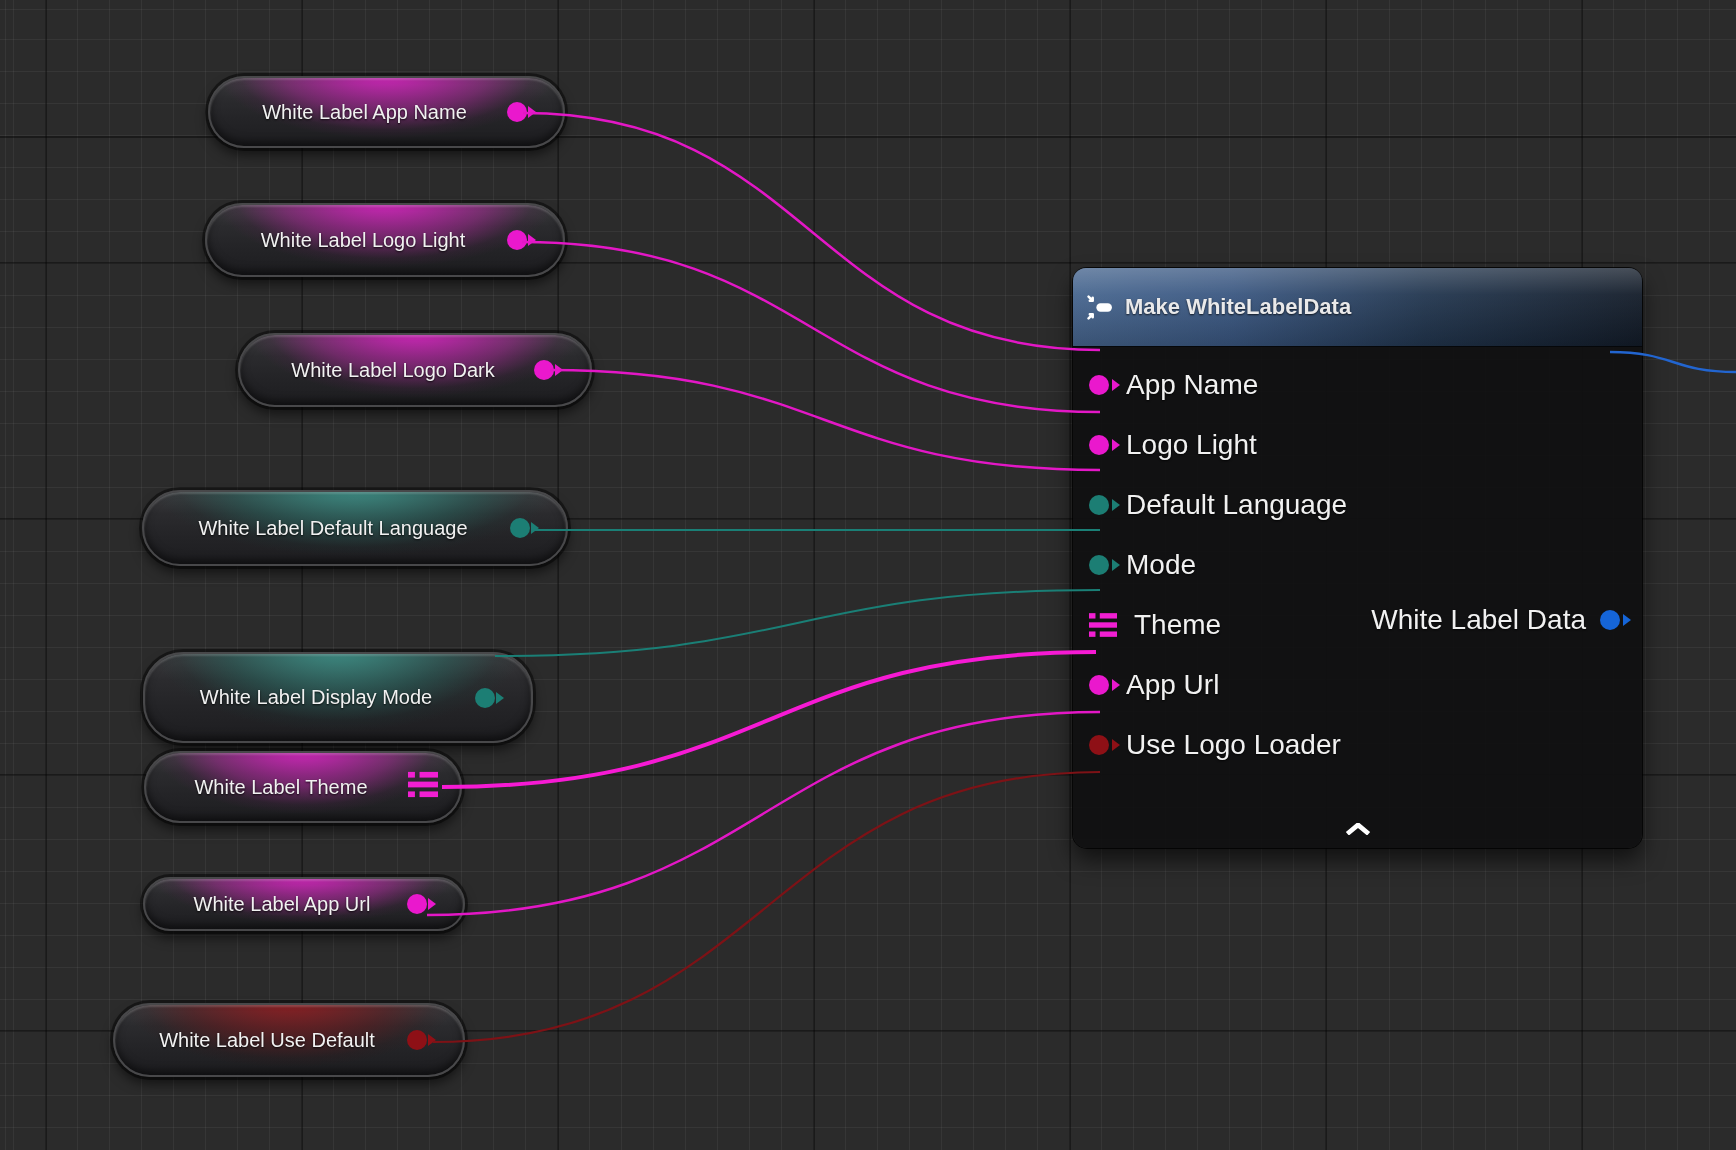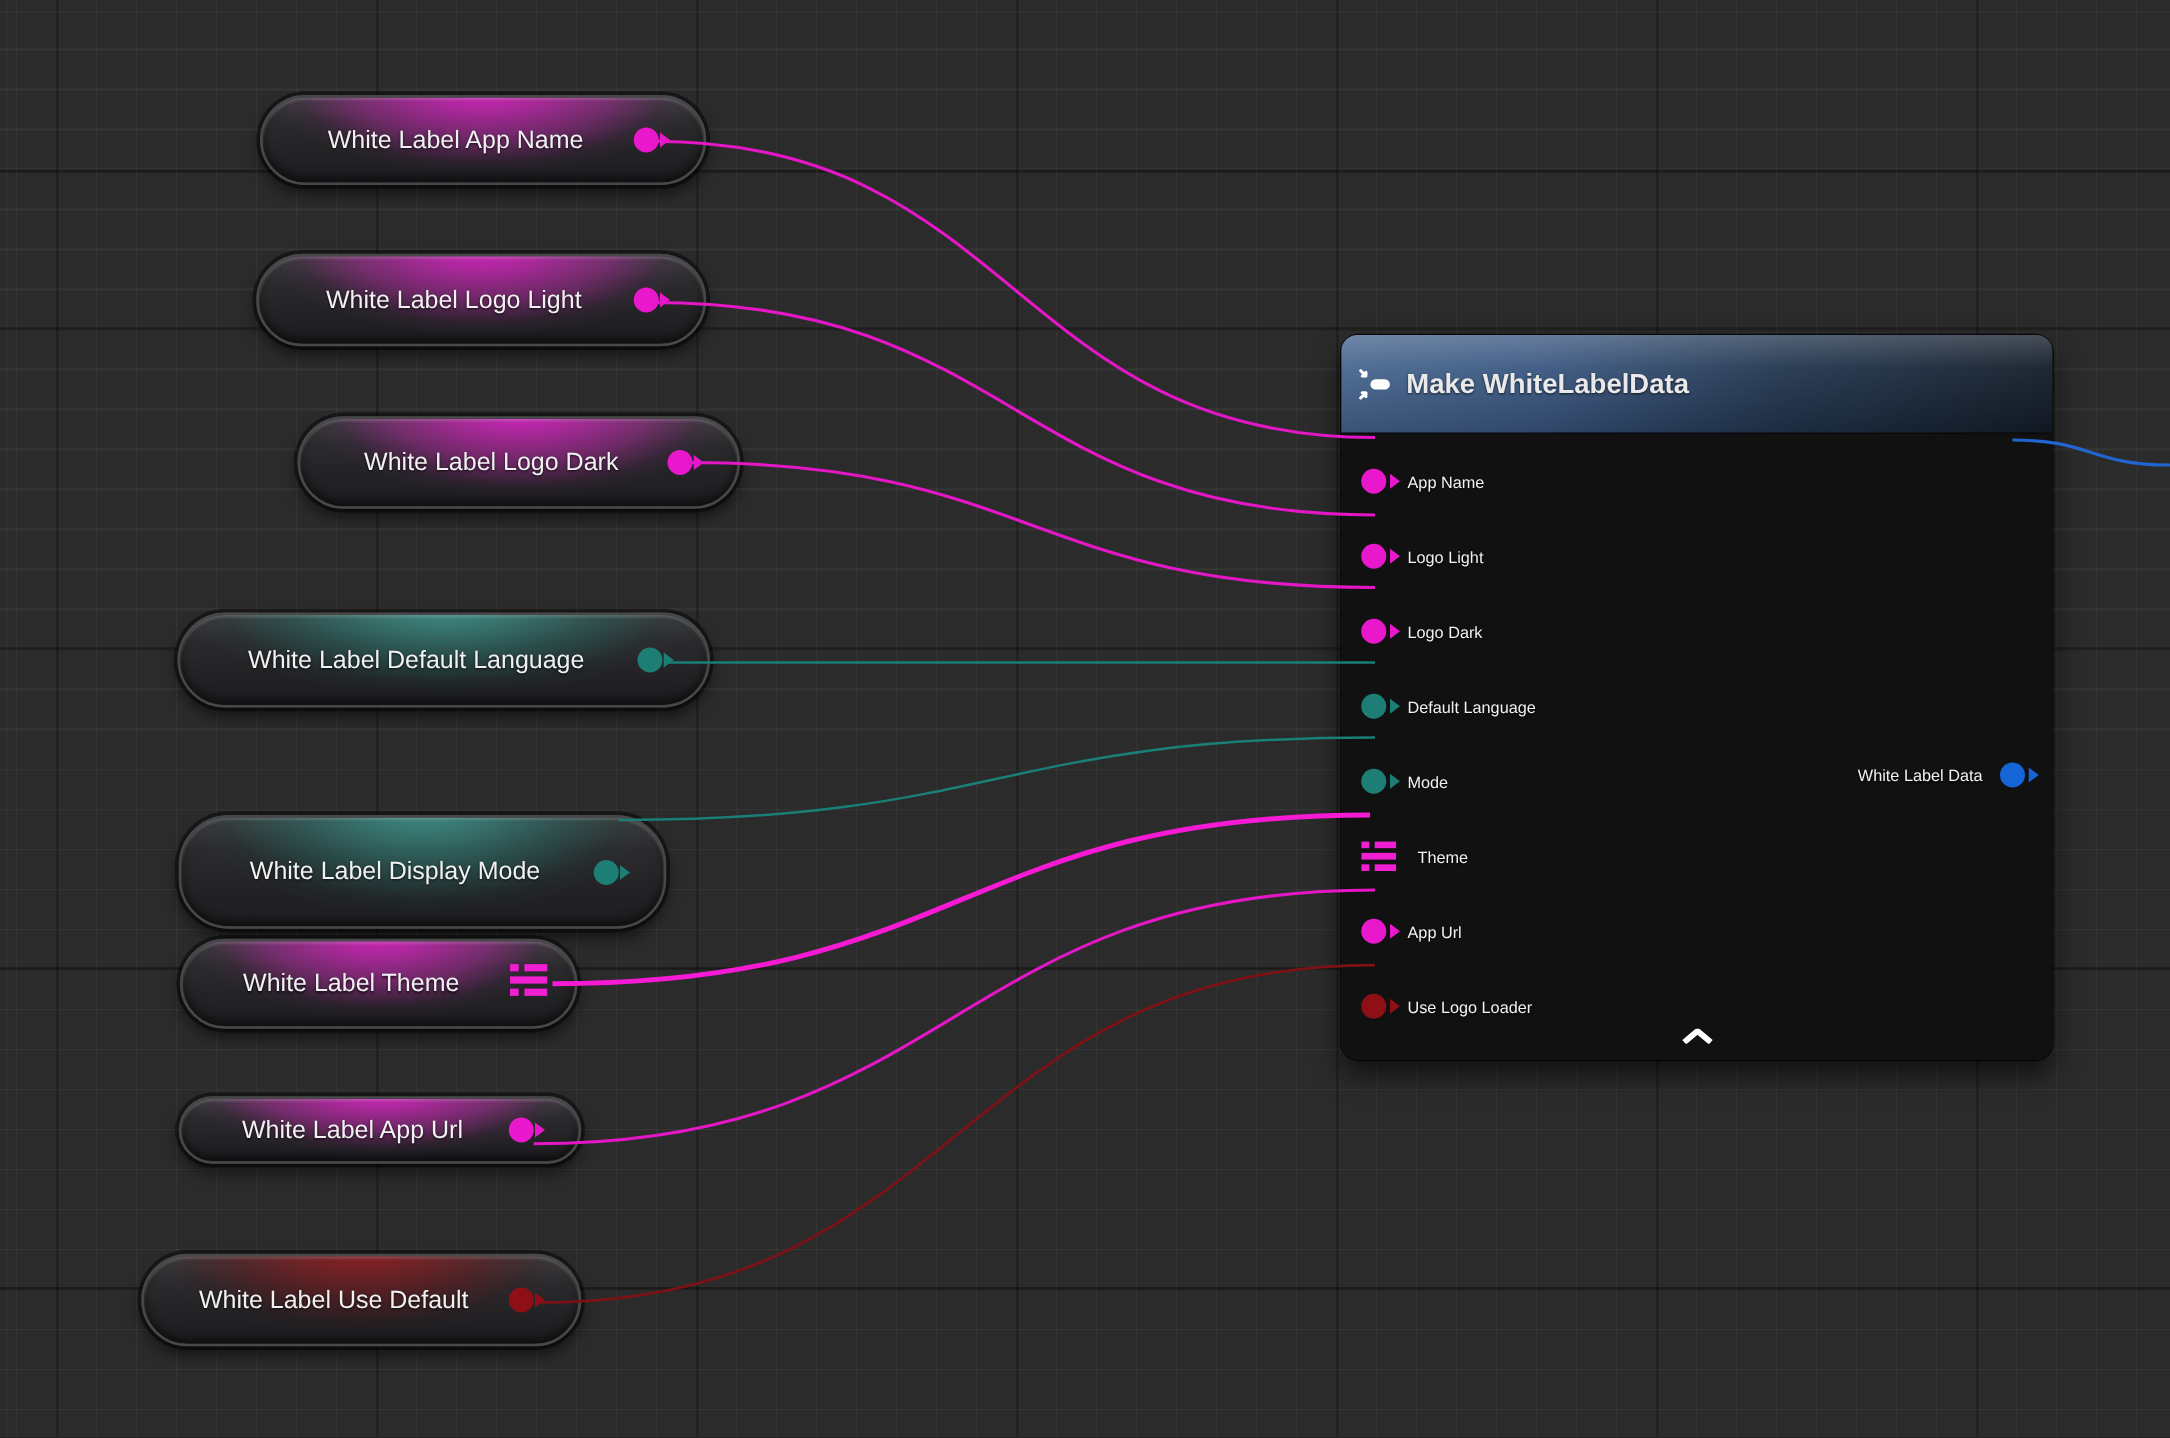--- a/index.html
+++ b/index.html
@@ -64,21 +64,21 @@
     display:flex;align-items:center;gap:11px;padding:16px 14px;
     background:
       linear-gradient(180deg, rgba(255,255,255,0.22) 0%, rgba(255,255,255,0.05) 34%, rgba(0,0,0,0.18) 100%),
       linear-gradient(90deg, #47668f 0%, #3a5781 28%, #22364f 62%, #131c29 100%);
     border-bottom:1px solid #05070a;
     color:#e9e9ea;font-size:22px;font-weight:bold;
     text-shadow:0 1px 2px rgba(0,0,0,0.7);
   }
   .make-rows{margin-top:8px;}
   .mrow{display:flex;align-items:center;height:60px;padding-left:16px;gap:17px;}
-  .mlabel{color:#f1f1f1;font-size:13px;white-space:nowrap;text-shadow:0 1px 2px rgba(0,0,0,0.8);}
+  .mlabel{color:#f1f1f1;font-size:28px;white-space:nowrap;text-shadow:0 1px 2px rgba(0,0,0,0.8);}
   .orow{position:absolute;top:322px;right:22px;height:60px;display:flex;align-items:center;gap:14px;text-align:right;}
   .chevron-btn{position:absolute;bottom:8px;left:50%;transform:translateX(-50%);
     width:40px;height:22px;display:flex;align-items:center;justify-content:center;cursor:pointer;}
 
   
   .wires{position:absolute;left:0;top:0;pointer-events:none;}
   .wires path{fill:none;}
   .w-pink{stroke:#e317c6;stroke-width:2.5px;}
   .w-pink-thick{stroke:#f61ad4;stroke-width:4px;}
   .w-teal{stroke:#1a7f76;stroke-width:2px;}
@@ -155,24 +155,20 @@
     <div class="make-rows">
       <div class="mrow">
         <span class="pin c-pink"></span>
         <span class="mlabel">App Name</span>
       </div>
       <div class="mrow">
         <span class="pin c-pink"></span>
         <span class="mlabel">Logo Light</span>
       </div>
       <div class="mrow">
-        <span class="pin c-pink"></span>
-        <span class="mlabel">Logo Dark</span>
-      </div>
-      <div class="mrow">
         <span class="pin c-teal"></span>
         <span class="mlabel">Default Language</span>
       </div>
       <div class="mrow">
         <span class="pin c-teal"></span>
         <span class="mlabel">Mode</span>
       </div>
       <div class="mrow">
         <span style="flex:none;display:inline-flex;">
           <svg width="28" height="24" viewBox="0 0 26 22">

